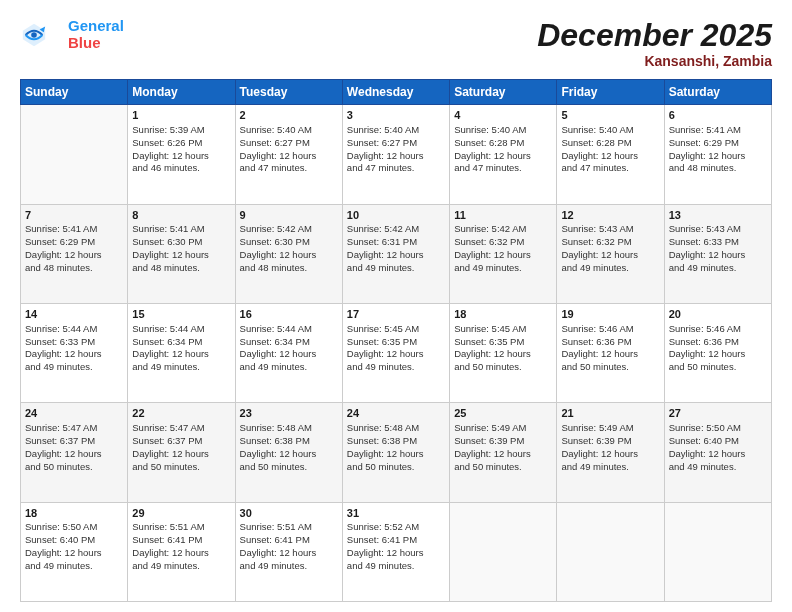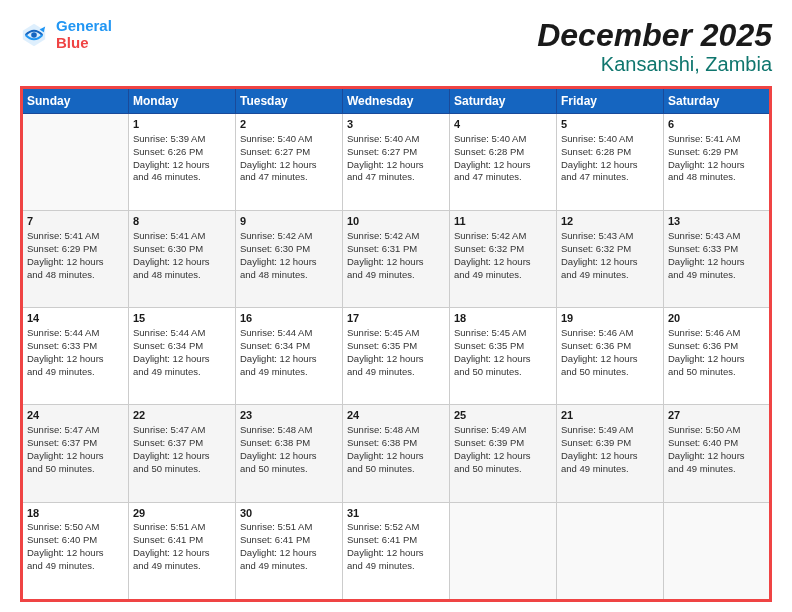--- a/index.html
+++ b/index.html
@@ -19,21 +19,21 @@
     }
     .header {
       display: flex;
       justify-content: space-between;
       align-items: flex-start;
       margin-bottom: 10px;
     }
     .logo {
       display: flex;
       align-items: center;
-      gap: 4px;
+      gap: 16px;
     }
     .logo-text {
       font-size: 15px;
       font-weight: bold;
       color: #1a1a1a;
       line-height: 1.1;
     }
     .logo-text span {
       color: #2196f3;
     }
@@ -46,27 +46,27 @@
       text-align: right;
     }
     .title-block h1 {
       font-size: 32px;
       font-weight: bold;
       color: #1a1a1a;
       line-height: 1.1;
       font-style: italic;
     }
     .title-block h2 {
-      font-size: 20px;
-      font-weight: normal;
-      color: #0f766e;
+      font-size: 14px;
+      font-weight: bold;
+      color: #7f1d1d;
     }
     .calendar {
       flex: 1;
-      border: 3px solid #ef4444;
+      border: 1px solid #ef4444;
       border-collapse: collapse;
       width: 100%;
       table-layout: fixed;
     }
     .calendar th {
       background: #1565c0;
       color: #fff;
       font-size: 12px;
       font-weight: bold;
       padding: 5px 4px;

